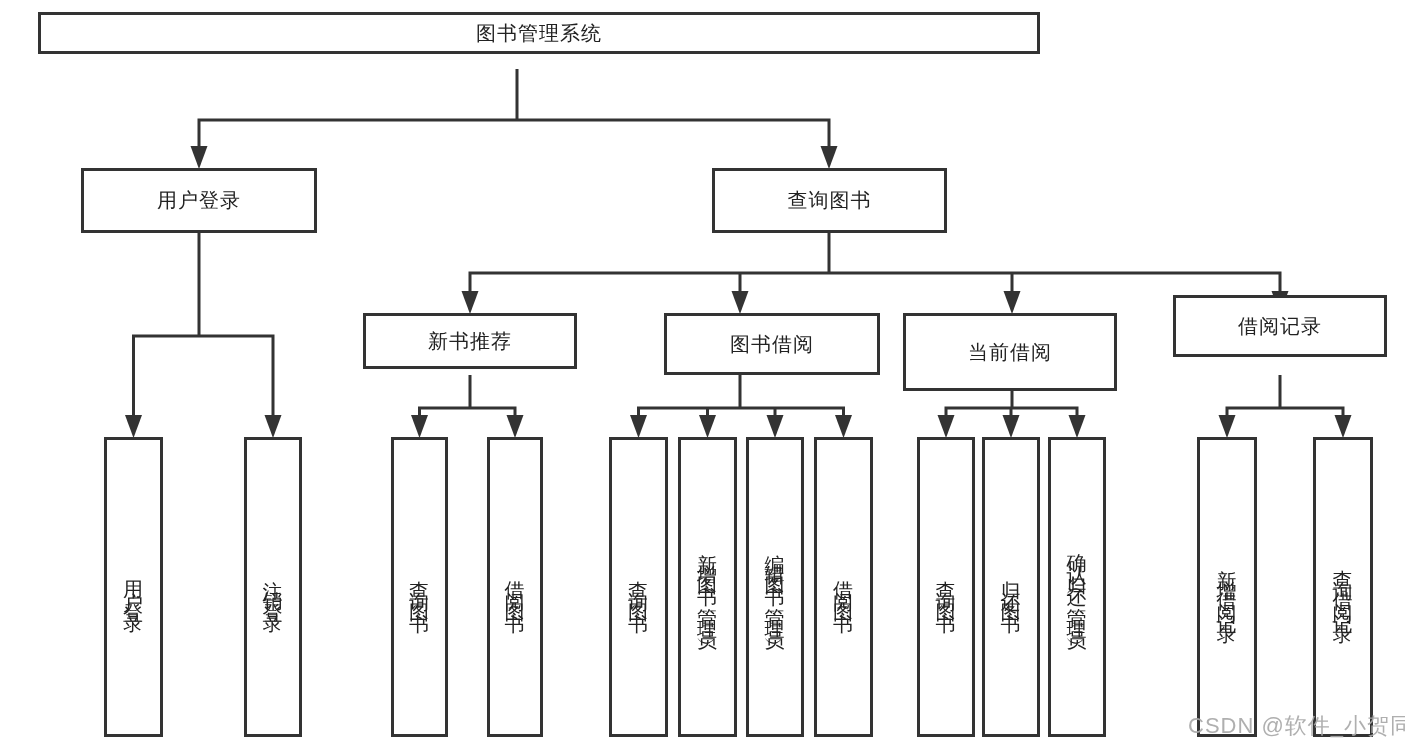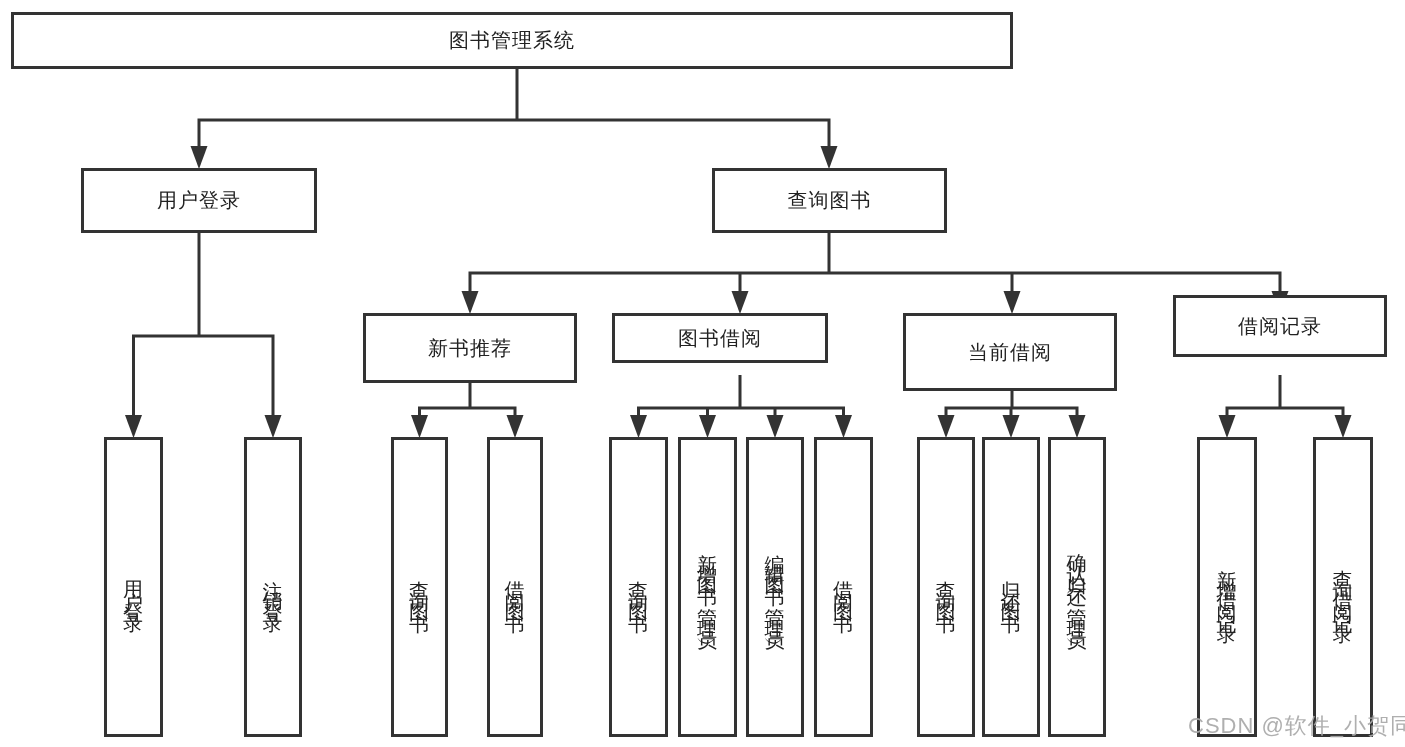--- a/index.html
+++ b/index.html
@@ -85,35 +85,35 @@
       <polygon points="766.5,415 783.5,415 775,438"></polygon>
       <polygon points="835,415 852,415 843.5,438"></polygon>
       <polygon points="937.5,415 954.5,415 946,438"></polygon>
       <polygon points="1002.5,415 1019.5,415 1011,438"></polygon>
       <polygon points="1068.5,415 1085.5,415 1077,438"></polygon>
       <polygon points="1218.5,415 1235.5,415 1227,438"></polygon>
       <polygon points="1334.5,415 1351.5,415 1343,438"></polygon>
     </g>
   </svg>
 
-  <div class="node" style="left:11px;top:12px;width:1002px;height:57px">
+  <div class="node" style="left:38px;top:12px;width:1002px;height:42px">
     <span class="label">图书管理系统</span>
   </div>
 
   <div class="node" style="left:81px;top:168px;width:236px;height:65px">
     <span class="label">用户登录</span>
   </div>
   <div class="node" style="left:712px;top:168px;width:235px;height:65px">
     <span class="label">查询图书</span>
   </div>
 
-  <div class="node" style="left:363px;top:313px;width:214px;height:70px">
+  <div class="node" style="left:363px;top:313px;width:214px;height:56px">
     <span class="label">新书推荐</span>
   </div>
-  <div class="node" style="left:612px;top:313px;width:216px;height:50px">
+  <div class="node" style="left:664px;top:313px;width:216px;height:62px">
     <span class="label">图书借阅</span>
   </div>
   <div class="node" style="left:903px;top:313px;width:214px;height:78px">
     <span class="label">当前借阅</span>
   </div>
   <div class="node" style="left:1173px;top:295px;width:214px;height:62px">
     <span class="label">借阅记录</span>
   </div>
 
   <div class="node" style="left:104px;top:437px;width:59px;height:300px">

